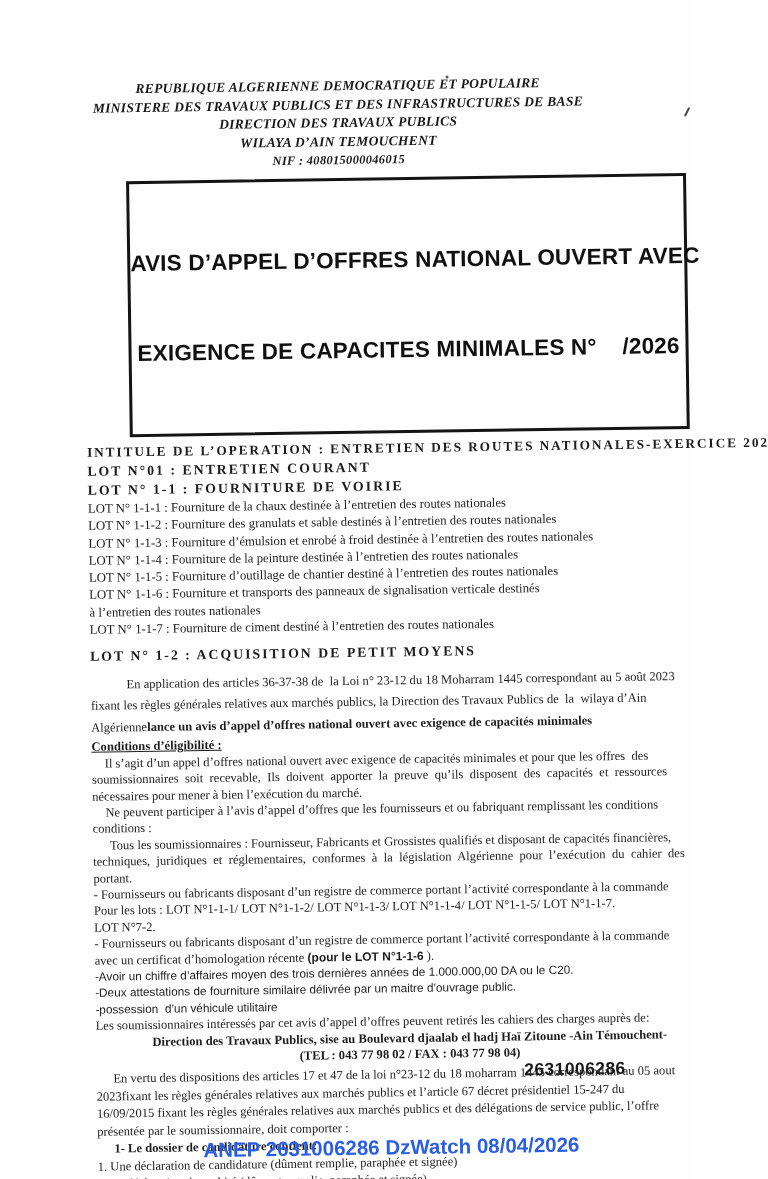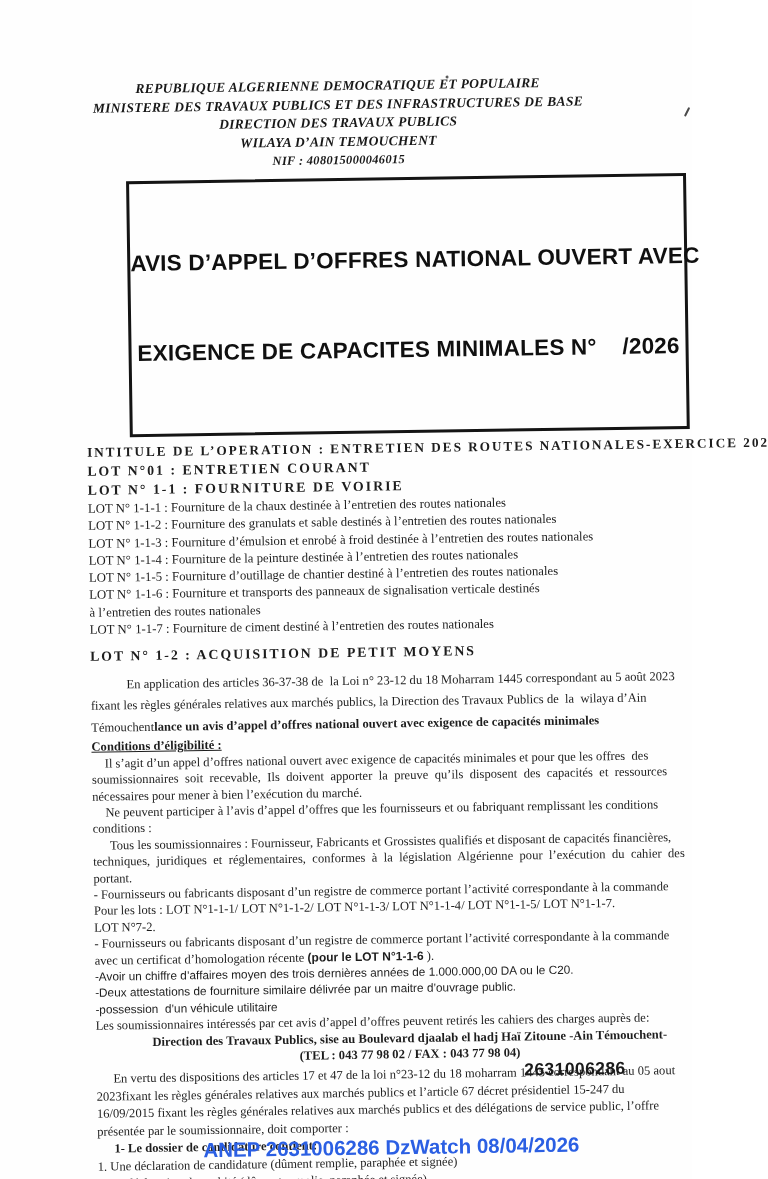--- a/index.html
+++ b/index.html
@@ -76,21 +76,21 @@
           <div class="line it"><span>LOT N° 1-1-4 : Fourniture de la peinture destinée à l’entretien des routes nationales</span></div>
           <div class="line it"><span>LOT N° 1-1-5 : Fourniture d’outillage de chantier destiné à l’entretien des routes nationales</span></div>
           <div class="line it"><span>LOT N° 1-1-6 : Fourniture et transports des panneaux de signalisation verticale destinés</span></div>
           <div class="line it"><span>à l’entretien des routes nationales</span></div>
           <div class="line it"><span>LOT N° 1-1-7 : Fourniture de ciment destiné à l’entretien des routes nationales</span></div>
           <div class="line h2 g8"><span>LOT N° 1-2 : ACQUISITION DE PETIT MOYENS</span></div>
         </div>
       <div>
           <div class="line p21 ind g8"><span>En application des articles 36-37-38 de  la Loi n° 23-12 du 18 Moharram 1445 correspondant au 5 août 2023</span></div>
           <div class="line p21"><span>fixant les règles générales relatives aux marchés publics, la Direction des Travaux Publics de  la  wilaya d’Ain</span></div>
-          <div class="line p21"><span>Témouchent</span><span class="b">lance un avis d’appel d’offres national ouvert avec exigence de capacités minimales</span></div>
+          <div class="line p21"><span>Algérienne</span><span class="b">lance un avis d’appel d’offres national ouvert avec exigence de capacités minimales</span></div>
           <div class="line"><span class="b u">Conditions d’éligibilité :</span></div>
           <div class="line ind2"><span>Il s’agit d’un appel d’offres national ouvert avec exigence de capacités minimales et pour que les offres  des</span></div>
           <div class="line jst"><span>soumissionnaires soit recevable, Ils doivent apporter la preuve qu’ils disposent des capacités et ressources</span></div>
           <div class="line"><span>nécessaires pour mener à bien l’exécution du marché.</span></div>
           <div class="line ind2"><span>Ne peuvent participer à l’avis d’appel d’offres que les fournisseurs et ou fabriquant remplissant les conditions</span></div>
           <div class="line"><span>conditions :</span></div>
           <div class="line ind3"><span>Tous les soumissionnaires : Fournisseur, Fabricants et Grossistes qualifiés et disposant de capacités financières,</span></div>
           <div class="line jst"><span>techniques, juridiques et réglementaires, conformes à la législation Algérienne pour l’exécution du cahier des</span></div>
           <div class="line"><span>portant.</span></div>
           <div class="line"><span>- Fournisseurs ou fabricants disposant d’un registre de commerce portant l’activité correspondante à la commande</span></div>

